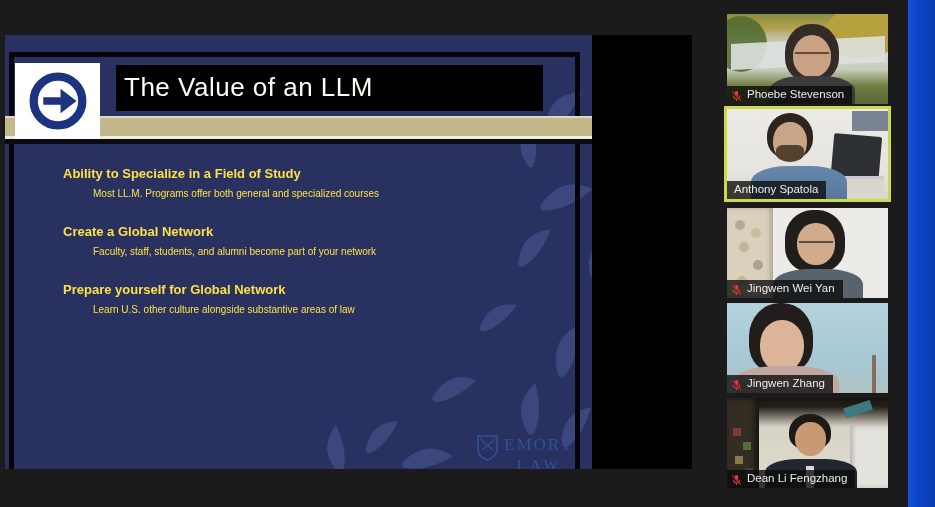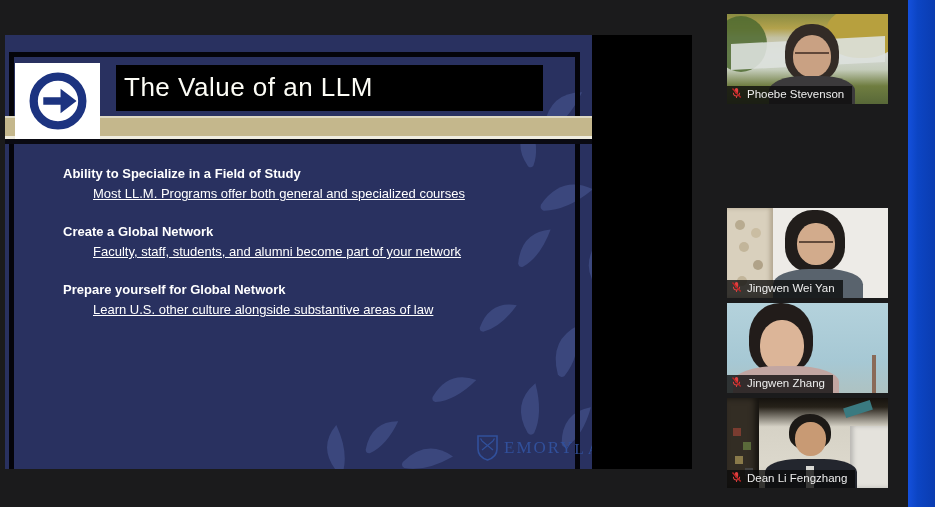--- a/index.html
+++ b/index.html
@@ -12,37 +12,37 @@
   .frame{position:absolute;left:4px;top:17px;width:571px;height:600px;border:5px solid #04040a;z-index:2;}
   .leaves{position:absolute;left:250px;top:40px;z-index:1;opacity:.55;}
   .titlebar{position:absolute;left:111px;top:30px;width:427px;height:46px;background:#000000;z-index:4;display:flex;align-items:center;}
   .titlebar .title-text{color:#fdfdf6;font-size:26px;letter-spacing:.5px;padding:0 0 2px 8px;white-space:nowrap;}
   .stripe{position:absolute;left:0;top:81px;width:587px;z-index:3;}
   .stripe .s-w1{height:2px;background:#ddd8c2;}
   .stripe .s-tan{height:18px;background:#c4b78c;}
   .stripe .s-w2{height:3px;background:#efecdf;}
   .stripe .s-blk{height:5px;background:#0a0a12;}
   .logobox{position:absolute;left:10px;top:28px;width:85px;height:76px;background:#fff;z-index:5;display:flex;align-items:center;justify-content:center;}
-  .slidebody{position:absolute;left:58px;top:130px;width:495px;z-index:3;color:#ffffff;}
+  .slidebody{position:absolute;left:58px;top:130px;width:495px;z-index:3;color:#fde047;}
   .bullet-group{margin-bottom:21px;}
   .bullet-heading{font-size:13px;font-weight:bold;line-height:18px;margin-bottom:2px;}
-  .bullet-line{font-size:13px;line-height:17px;padding-left:30px;text-decoration:underline;}
+  .bullet-line{font-size:10px;line-height:17px;padding-left:30px;}
   .emory{position:absolute;left:472px;top:400px;z-index:2;display:flex;gap:6px;color:#31509b;}
-  .emory .wordmark{display:flex;flex-direction:row;align-items:center;}
+  .emory .wordmark{display:flex;flex-direction:column;align-items:center;}
   .emory .l1{font-family:"Liberation Serif",serif;font-size:17px;letter-spacing:2px;}
   .emory .l2{font-family:"Liberation Serif",serif;font-size:15px;letter-spacing:4px;margin-top:2px;}
 
   
   .edge-strip{position:absolute;left:908px;top:0;width:27px;height:507px;
     background:linear-gradient(90deg,#1450dc 0%,#0c45c4 35%,#0a3cb0 100%);}
 
   
   .tile{position:absolute;left:727px;width:161px;height:90px;overflow:hidden;background:#555;}
   .tile.active{outline:3px solid #ccd94b;}
-  .namebar{position:absolute;left:0;bottom:0;z-index:6;display:inline-flex;align-items:flex-start;gap:5px;
+  .namebar{position:absolute;left:0;bottom:0;z-index:6;display:inline-flex;align-items:flex-end;gap:5px;
     background:rgba(10,10,10,.78);color:#ededed;font-size:11.5px;line-height:15px;padding:1px 8px 2px 4px;white-space:nowrap;}
   .namebar.nomic{padding-left:7px;}
   .layer{position:absolute;}
   .hair,.face,.torso{position:absolute;}
   .glasses{position:absolute;border-top:2px solid rgba(60,42,32,.75);}
 
   
   .t1{background:linear-gradient(180deg,#8a8c42 0%,#b3a24c 16%,#c2c0a0 26%,#d4d8d4 46%,#c4ccba 62%,#6f7d40 80%,#586838 100%);}
   .t1 .building{left:4px;top:26px;width:154px;height:26px;background:#dde1dd;transform:skewY(-3deg);opacity:.9;}
   .t1 .treeL{left:-12px;top:2px;width:52px;height:56px;background:#4e6a30;border-radius:50%;opacity:.85;}
@@ -181,20 +181,32 @@
       <svg width="11" height="12" viewBox="0 0 12 12">
         <rect x="4.2" y="0.6" width="3.6" height="6.2" rx="1.8" fill="#e04040"></rect>
         <path d="M2.6 5.8 a3.4 3.4 0 0 0 6.8 0" fill="none" stroke="#e04040" stroke-width="1.1"></path>
         <line x1="6" y1="9.4" x2="6" y2="11.4" stroke="#e04040" stroke-width="1.1"></line>
         <line x1="1.6" y1="1" x2="10.6" y2="11" stroke="#b82424" stroke-width="1.5"></line>
       </svg>
       <span>Phoebe Stevenson</span>
     </div>
   </div>
 
+  <div class="tile t2 active" style="top:109px">
+    <div class="layer shelfbox"></div>
+    <div class="layer monitor"></div>
+    <div class="layer papers"></div>
+    <div class="hair"></div>
+    <div class="face"></div>
+    <div class="beard"></div>
+    <div class="torso"></div>
+    <div class="namebar nomic">
+      <span>Anthony Spatola</span>
+    </div>
+  </div>
 
   <div class="tile t3" style="top:208px">
     <div class="layer poster"></div>
     <div class="doodle"></div>
     <div class="hair"></div>
     <div class="face"></div>
     <div class="glasses"></div>
     <div class="torso"></div>
     <div class="namebar">
       <svg width="11" height="12" viewBox="0 0 12 12">

